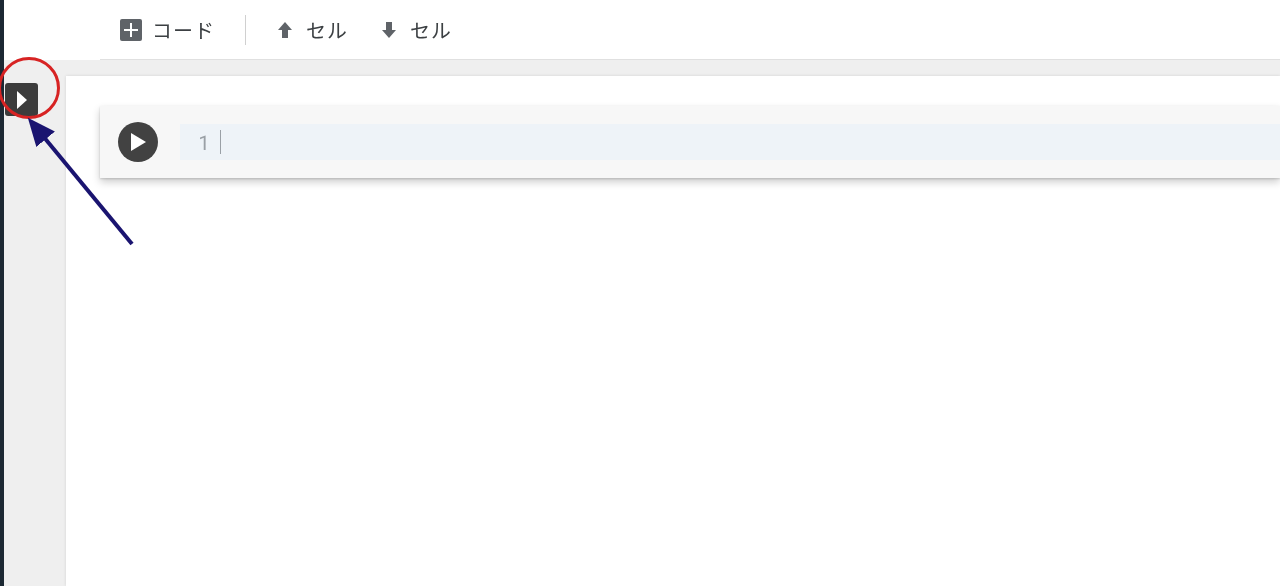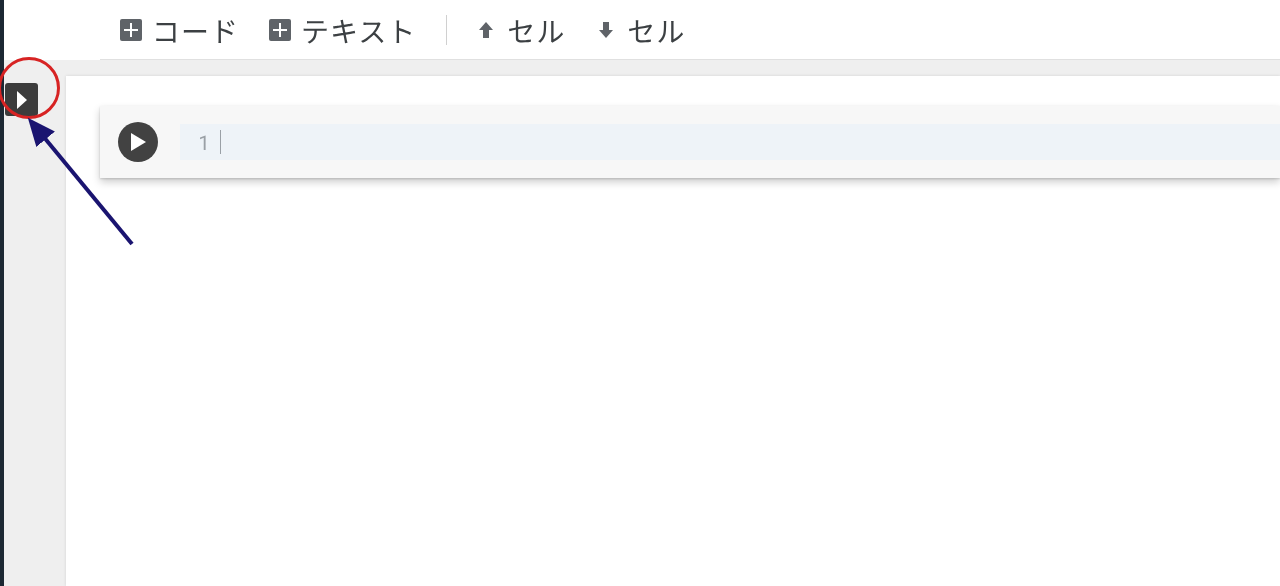--- a/index.html
+++ b/index.html
@@ -14,21 +14,21 @@
   
   .toolbar {
     position: absolute;
     left: 100px; right: 0; top: 0;
     height: 60px;
     background: #fff;
     border-bottom: 1px solid #e0e0e0;
     display: flex;
     align-items: center;
     padding-left: 14px;
-    font-size: 28px;
+    font-size: 20px;
     color: #3c4043;
     letter-spacing: 1px;
   }
   .tb-btn {
     display: flex;
     align-items: center;
     gap: 10px;
     padding: 4px 6px;
     margin-right: 18px;
     cursor: pointer;
@@ -158,28 +158,20 @@
 <div class="thin-strip"></div>
 
 <div class="toolbar">
   <div class="tb-btn">
     <span class="plus-icon">
       <svg width="14" height="14" viewBox="0 0 14 14">
           <path d="M6 0h2v6h6v2H8v6H6V8H0V6h6z" fill="#fff"></path>
         </svg>
     </span>
     <span>コード</span>
-  </div>
-  <div class="tb-btn">
-    <span class="plus-icon">
-      <svg width="14" height="14" viewBox="0 0 14 14">
-          <path d="M6 0h2v6h6v2H8v6H6V8H0V6h6z" fill="#fff"></path>
-        </svg>
-    </span>
-    <span>テキスト</span>
   </div>
 
   <div class="tb-sep"></div>
 
   <div class="tb-btn">
     <span class="arrow-icon">
       <svg width="20" height="20" viewBox="0 0 20 20">
           <path d="M10 2l7 8h-4v8H7v-8H3z" fill="#5f6368"></path>
         </svg>
     </span>

